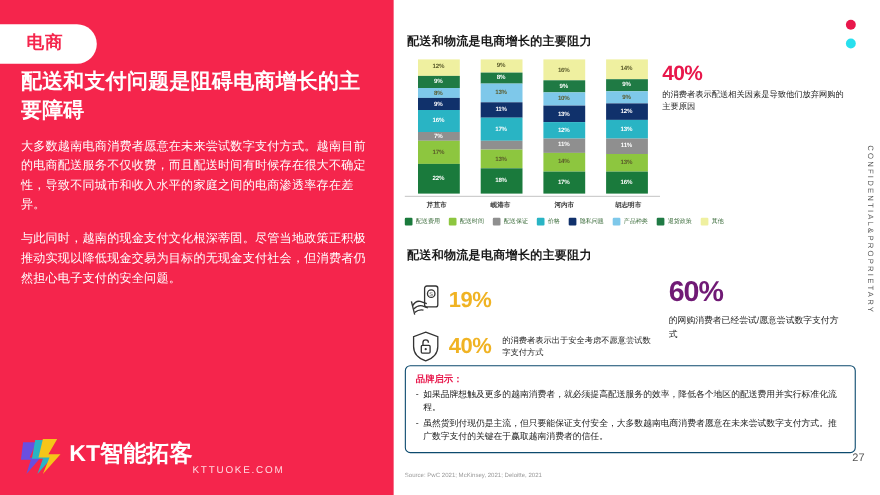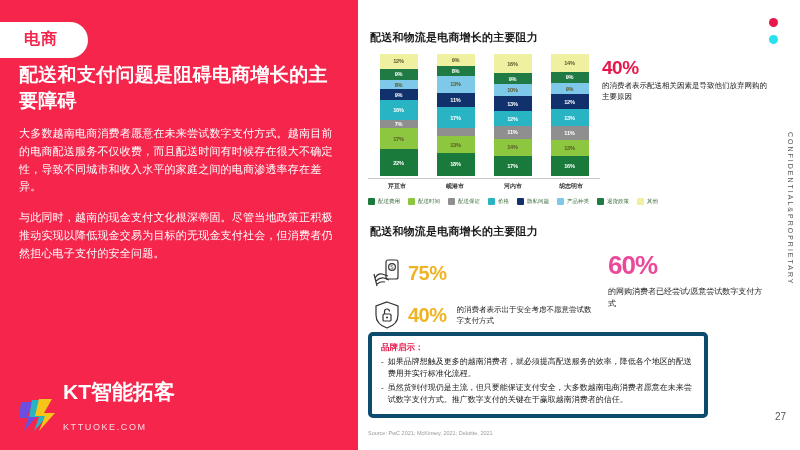--- a/index.html
+++ b/index.html
@@ -35,21 +35,21 @@
     position:absolute;left:19px;top:125px;width:314px;
     color:#ffffff;font-size:11px;line-height:1.62;letter-spacing:0.2px;
   }
   .left-body p{margin:0 0 13px 0;}
 
   
   .logo-wrap{
     position:absolute;left:19px;bottom:18px;display:flex;align-items:flex-end;
   }
   .logo-mark{position:relative;width:40px;height:34px;margin-right:4px;}
-  .logo-text-block{display:flex;flex-direction:column;}
+  .logo-text-block{display:flex;flex-direction:row;}
   .logo-main{
     font-size:21px;font-weight:bold;color:#ffffff;line-height:1;letter-spacing:0px;
   }
   .logo-sub{
     font-size:9px;color:#ffd9e0;letter-spacing:1.6px;margin-top:20px;font-weight:normal;
   }
 
   
   .right{
     position:absolute;left:358px;top:0;width:442px;height:450px;background:#fff;
@@ -120,27 +120,27 @@
   .ic-box{width:34px;height:34px;display:flex;align-items:center;justify-content:center;}
   .ic-num{
     font-size:20px;font-weight:bold;color:#f0b323;line-height:1;
     margin-left:4px;letter-spacing:-0.5px;
   }
   .ic-txt{font-size:7.5px;color:#222;line-height:1.5;margin-left:10px;width:142px;}
   .r1{left:12px;top:256px;}
   .r2{left:12px;top:298px;}
 
   .big-stat{position:absolute;left:250px;top:252px;width:160px;}
-  .big-num{font-size:26px;font-weight:bold;color:#ec4899;line-height:1;letter-spacing:-1px;}
+  .big-num{font-size:26px;font-weight:bold;color:#701a75;line-height:1;letter-spacing:-1px;}
   .big-txt{font-size:8px;color:#222;line-height:1.55;margin-top:8px;}
 
   
   .insight{
-    position:absolute;left:10px;top:332px;width:340px;
-    border:4px solid #0c4a6e;border-radius:5px;padding:6px 9px 7px 9px;
+    position:absolute;left:10px;top:332px;width:410px;
+    border:1px solid #0c4a6e;border-radius:5px;padding:6px 9px 7px 9px;
     box-sizing:border-box;
   }
   .insight-h{font-size:8.5px;font-weight:bold;color:#e8174b;margin-bottom:2px;}
   .insight-li{
     font-size:8px;color:#1a1a1a;line-height:1.55;
     display:flex;margin-top:1px;
   }
   .insight-li .dash{margin-right:4px;}
   .source{
     position:absolute;left:10px;top:430px;font-size:5.5px;color:#9a9a9a;
@@ -290,21 +290,21 @@
         <svg width="30" height="30" viewBox="0 0 30 30" fill="none" stroke="#333" stroke-width="1.2">
           <rect x="14" y="2" width="12" height="19" rx="2"></rect>
           <circle cx="20" cy="9" r="3.4"></circle>
           <text x="20" y="11.2" font-size="5" fill="#333" stroke="none" text-anchor="middle" font-family="Liberation Sans">S</text>
           <path d="M3 20 q3 -5 7 -4 l6 2"></path>
           <path d="M4 23 q4 -4 8 -3 l5 2"></path>
           <path d="M5 26 q4 -3 8 -2"></path>
           <path d="M2 16 l3 12"></path>
         </svg>
       </div>
-      <div class="ic-num">75%</div>
+      <div class="ic-num">19%</div>
     </div>
 
     <div class="icon-row r2">
       <div class="ic-box">
         <svg width="28" height="30" viewBox="0 0 28 30" fill="none" stroke="#333" stroke-width="1.2">
           <path d="M14 2 L25 6 V15 C25 22 20 26 14 28 C8 26 3 22 3 15 V6 Z"></path>
           <rect x="10" y="14" width="8" height="7" rx="1"></rect>
           <path d="M11.5 14 v-2.5 a2.5 2.5 0 0 1 5 0"></path>
           <circle cx="14" cy="17.4" r="1" fill="#333" stroke="none"></circle>
         </svg>

